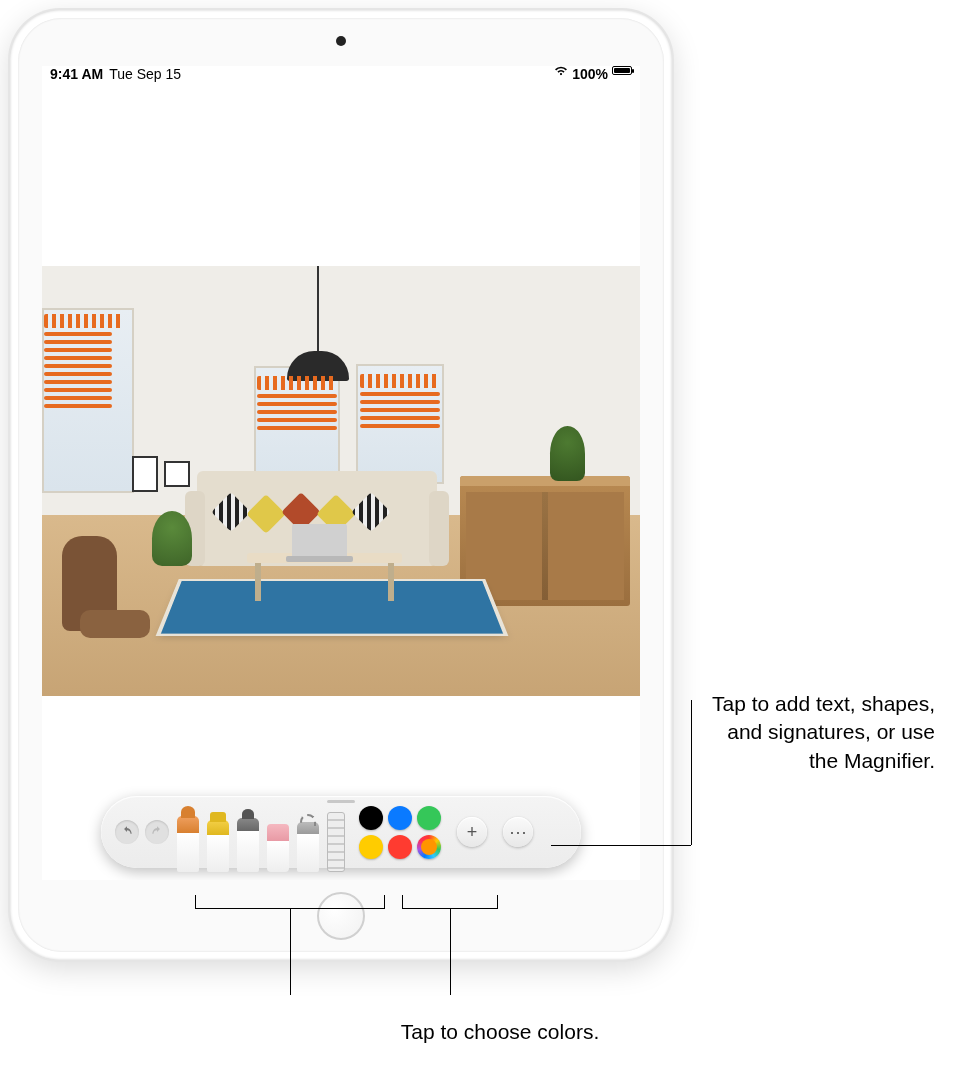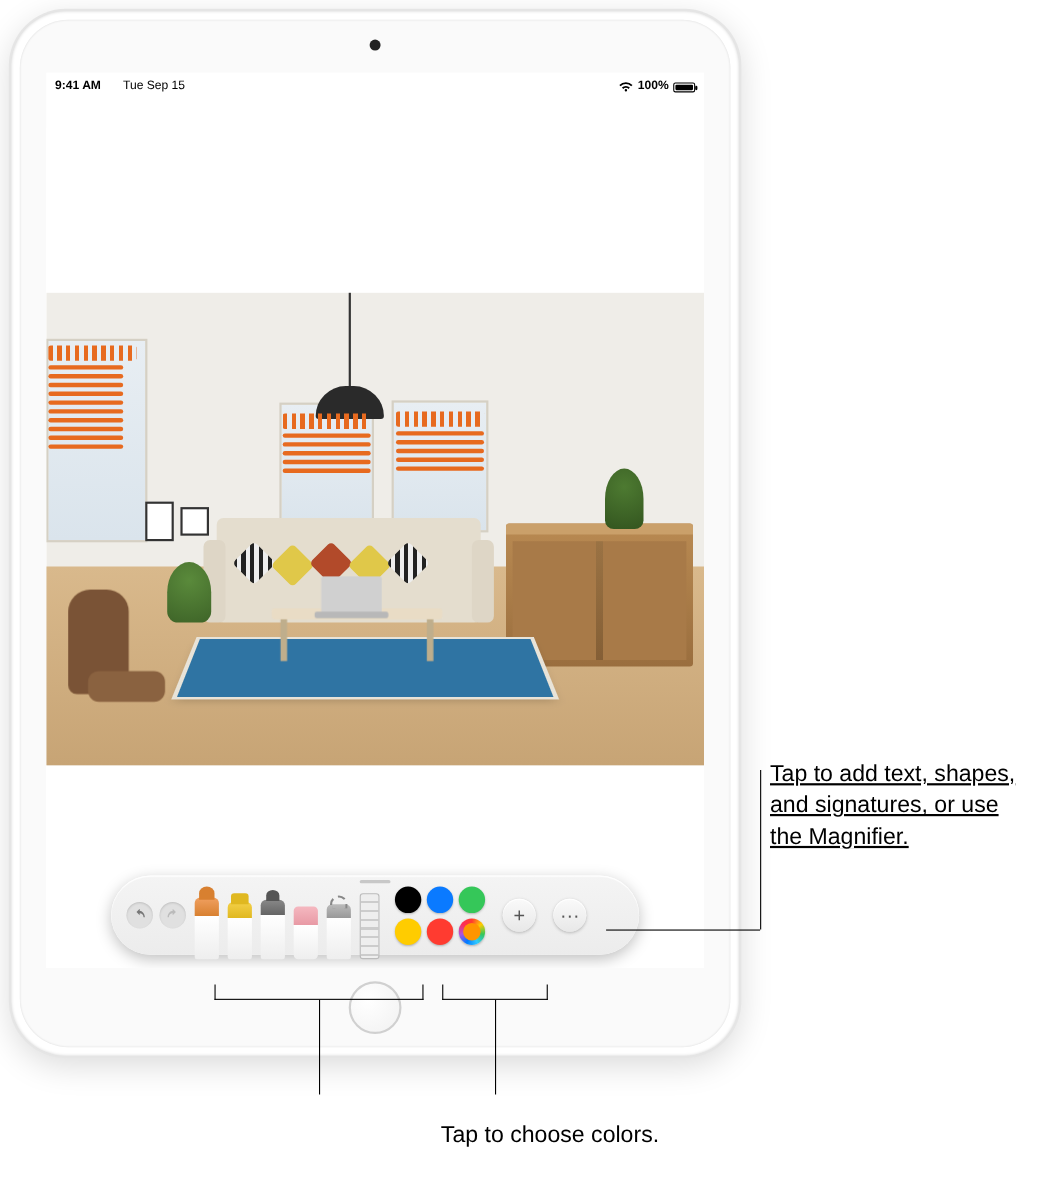--- a/index.html
+++ b/index.html
@@ -50,27 +50,27 @@
     left: 32px; right: 32px;
     top: 56px; bottom: 80px;
     background: #fff;
     overflow: hidden;
   }
 
   
   .statusbar {
     height: 18px;
     display: flex;
-    align-items: flex-end;
+    align-items: flex-start;
     padding: 0 8px;
-    font-size: 11px;
+    font-size: 14px;
     font-weight: 600;
     color: #000;
   }
-  .statusbar .date { margin-left: 20px; font-weight: 500; }
+  .statusbar .date { margin-left: 6px; font-weight: 500; }
   .statusbar .spacer { flex: 1; }
   .statusbar .wifi, .statusbar .battlvl, .statusbar .battery { margin-left: 4px; display: flex; align-items: center;}
   .battery-shell {
     width: 20px; height: 9px; border: 1px solid #000; border-radius: 2px; position: relative; margin-left: 4px;
   }
   .battery-shell::after { content:""; position:absolute; right:-3px; top:2px; width:2px; height:4px; background:#000; border-radius:1px;}
   .battery-fill { position:absolute; left:1px; top:1px; bottom:1px; right:1px; background:#000; border-radius:1px;}
 
   
   .navbar {
@@ -194,21 +194,21 @@
   .grabber{position:absolute;left:50%;top:4px;width:28px;height:3px;background:#c8c8c8;border-radius:2px;transform:translateX(-50%);}
 
   
   .callout {
     position:absolute;
     font-size:21px;
     line-height:1.35;
     color:#000;
     text-align:left;
   }
-  .callout.right{ text-align:left;text-decoration:underline; }
+  .callout.right{ text-align:right; }
   .callout.below{ text-align:center; }
   .leader{position:absolute;background:#000;}
   .leader.h{height:1px;}
   .leader.v{width:1px;}
   .bracket{position:absolute;border:1px solid #000;border-top:none;}
 </style>
 </head>
 <body>
 
 <div class="stage">

